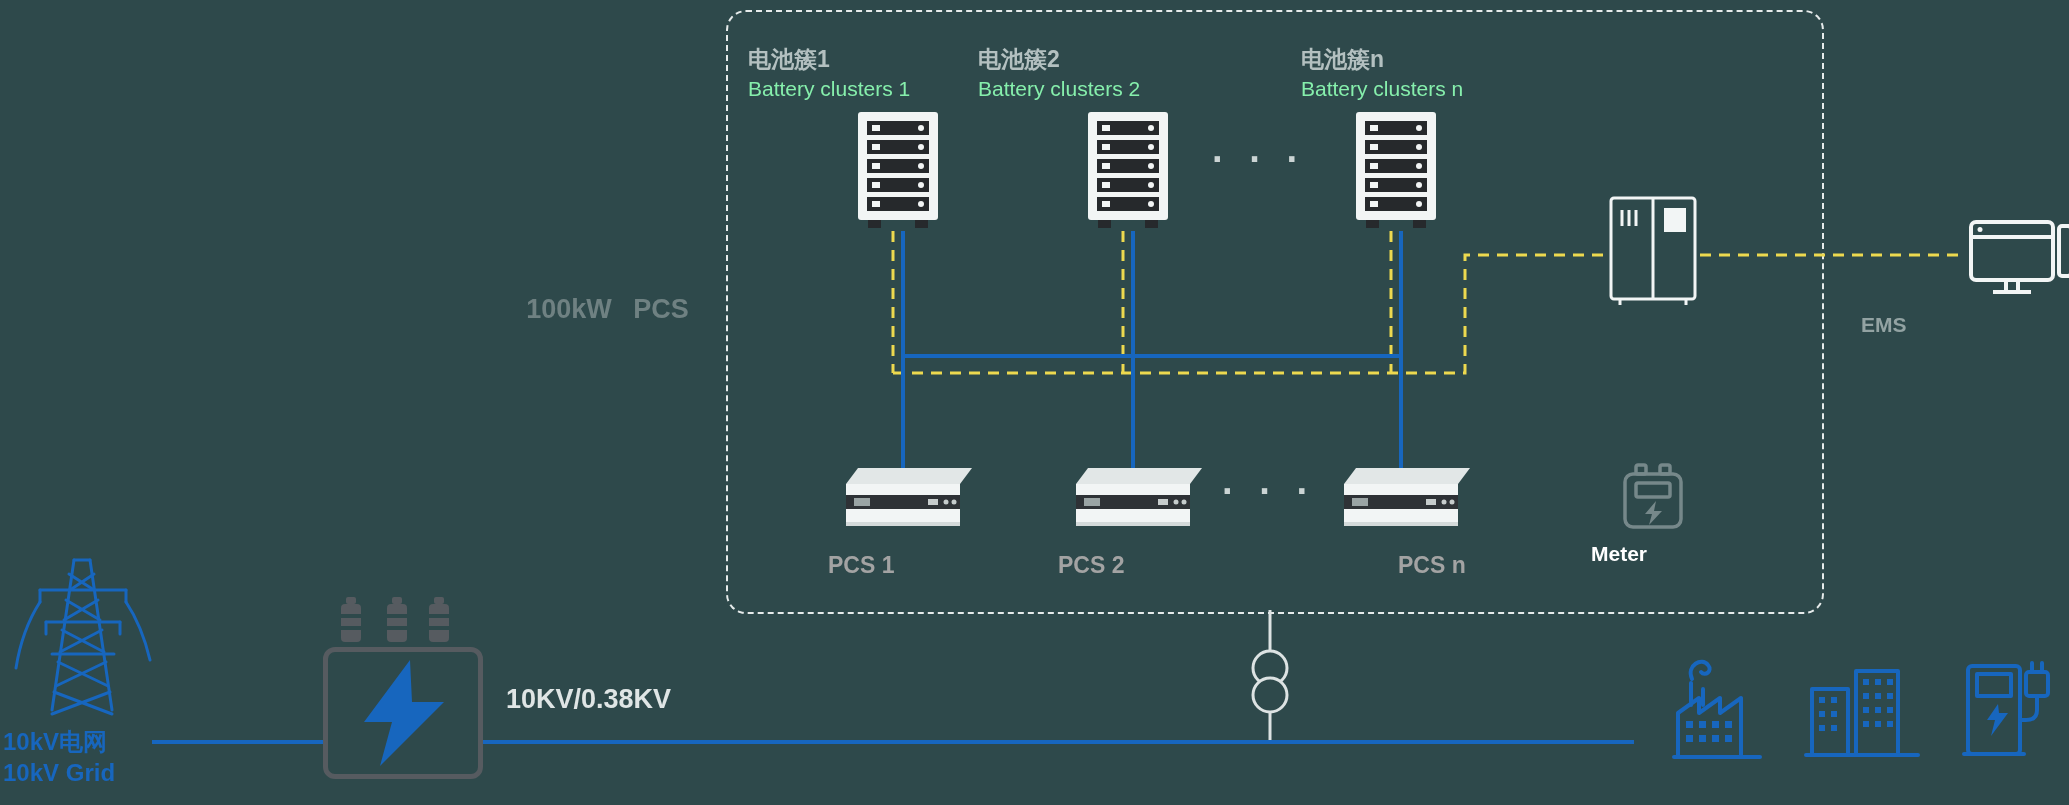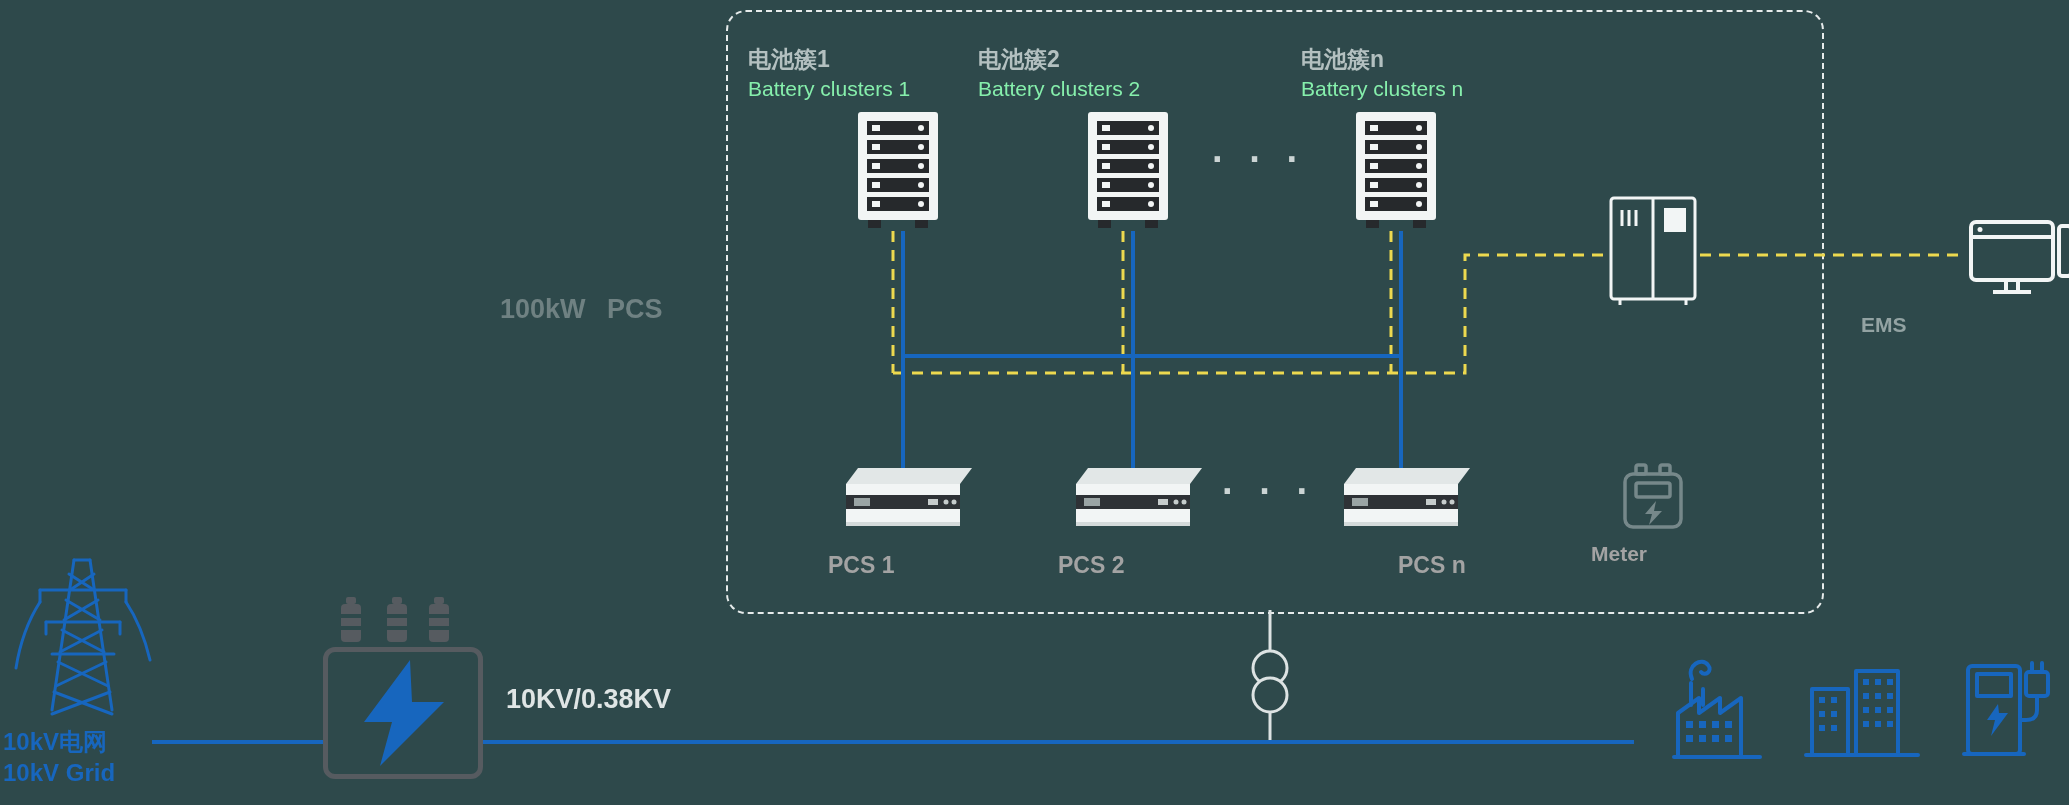--- a/index.html
+++ b/index.html
@@ -4,22 +4,22 @@
 <style>
   html,body{margin:0;padding:0;background:#2E494B;}
   .canvas{position:relative;width:2069px;height:805px;background:#2E494B;overflow:hidden;
           font-family:"Liberation Sans", sans-serif;}
   .abs{position:absolute;}
   .ctr{}
   .zh{color:#B3C0C0;font-size:23px;font-weight:bold;line-height:30px;}
   .en{color:#86efac;font-size:21px;line-height:30px;}
   .pcs-label{color:#a3a3a3;font-size:23px;font-weight:bold;}
   .dots{color:#CBD4D4;font-size:38px;font-weight:bold;letter-spacing:7px;}
-  .capacity{color:#6F8182;font-size:27px;font-weight:bold;word-spacing:14px;}
-  .meter-label{color:#a3a3a3;font-size:21px;font-weight:bold;}
+  .capacity{color:#6F8182;font-size:27px;font-weight:bold;word-spacing:14px;text-align:center;}
+  .meter-label{color:#ffffff;font-size:21px;font-weight:bold;}
   .ems-label{color:#93A3A3;font-size:21px;font-weight:bold;}
   .grid-label{color:#1766BE;font-size:24px;font-weight:bold;line-height:31px;}
   .ratio-label{color:#DFE5E5;font-size:27px;font-weight:bold;}
   .dashed-box{border:2px dashed #E6EBEB;border-radius:20px;}
   .xfmr{border:5px solid #565B60;border-radius:12px;background:#2E494B;}
 </style>
 </head>
 <body>
 
 <div class="canvas">

